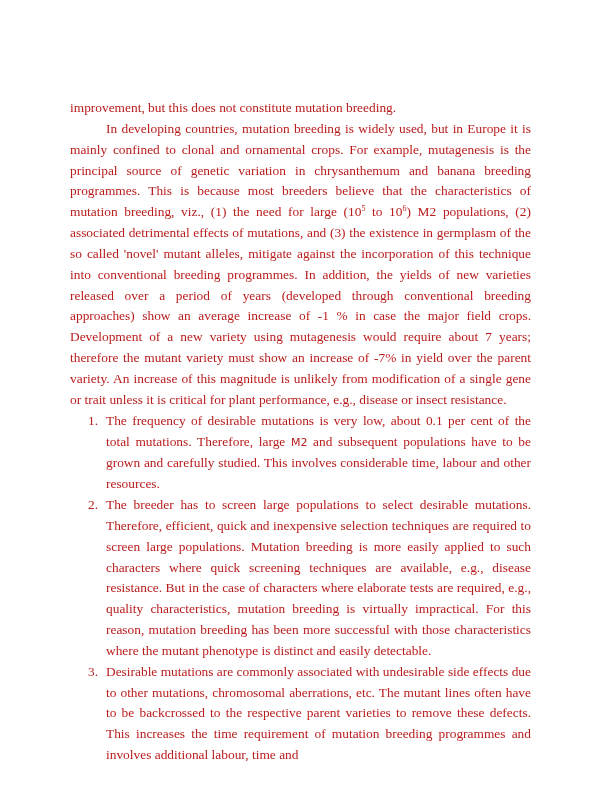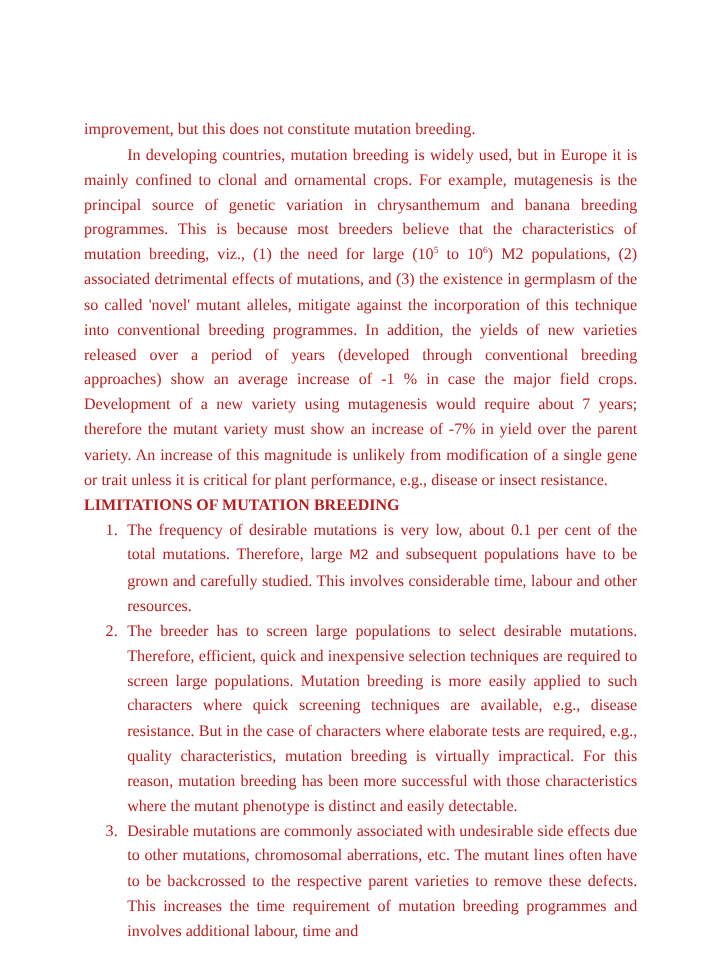--- a/index.html
+++ b/index.html
@@ -20,21 +20,20 @@
   .gap { display: inline-block; width: 10px; }
 </style>
 </head>
 <body>
 
 <div class="page">
   <p>improvement, but this does not constitute mutation breeding.</p>
 
   <p class="indent"><span>In developing countries, mutation breeding is widely used, but in Europe it is mainly confined to clonal and ornamental crops. For example, mutagenesis is the principal source of genetic variation in chrysanthemum and banana breeding programmes. This is because most breeders believe that the characteristics of mutation breeding, viz., (1) the need for large (10</span><sup>5</sup><span> to 10</span><sup>6</sup><span>) M2 populations, (2) associated detrimental effects of mutations, and (3) the existence in germplasm of the so called 'novel' mutant alleles, mitigate against the incorporation of this technique into conventional breeding programmes. In addition, the yields of new varieties released over a period of years (developed through conventional breeding approaches) show an average increase of -1 % in case the major field crops. Development of a new variety using mutagenesis would require about 7 years; therefore the mutant variety must show an increase of -7% in yield over the parent variety. An increase of this magnitude is unlikely from modification of a single gene or trait unless it is critical for plant performance, e.g., disease or insect resistance.</span></p>
 
-  <p class="heading">LIMITATIONS OF MUTATION BREEDING</p>
 
 
   <ol>
     <li>
       <span class="num">1.</span><span>The frequency of  desirable mutations is very low, about 0.1 per cent of the total mutations. Therefore, large </span><span class="m2">M2</span><span> and subsequent populations have to be grown and carefully studied. This involves considerable time, labour and other resources.</span>
     </li>
     <li>
       <span class="num">2.</span><span>The breeder has to screen large populations to select desirable mutations. Therefore, efficient, quick and inexpensive selection techniques are required to screen large populations. Mutation breeding is more easily applied to such characters where quick screening techniques are available, e.g., disease resistance. But in the case of characters where elaborate tests are required, e.g., quality characteristics, mutation breeding is virtually impractical. For this reason, mutation breeding has been more successful with those characteristics where the mutant phenotype is distinct and easily detectable.</span>
     </li>
     <li>

